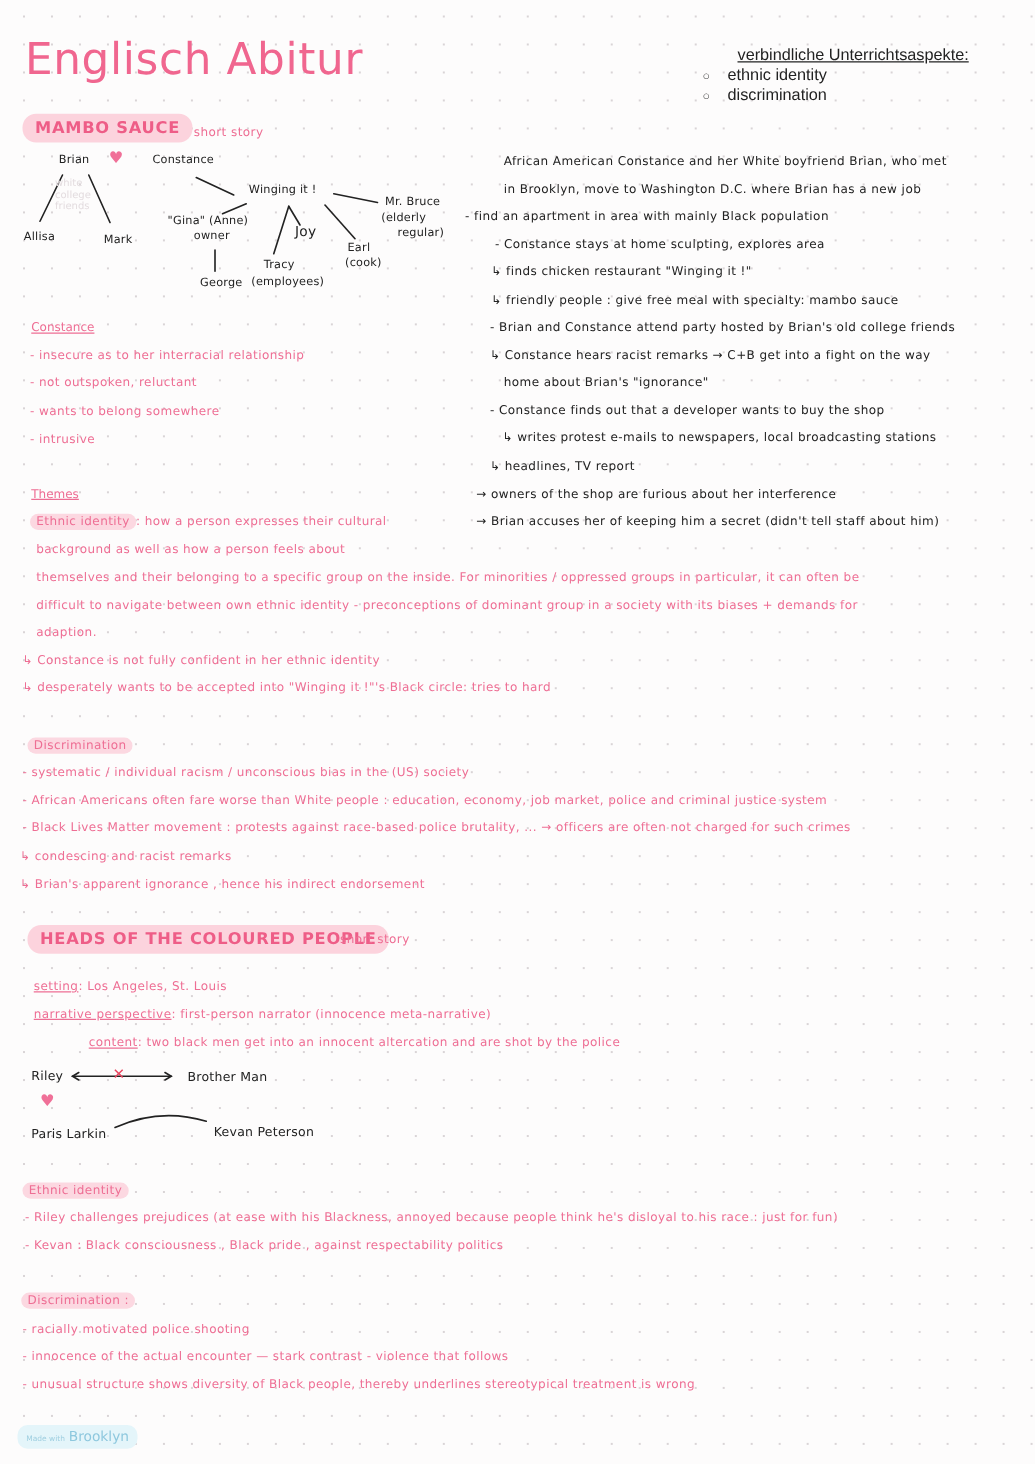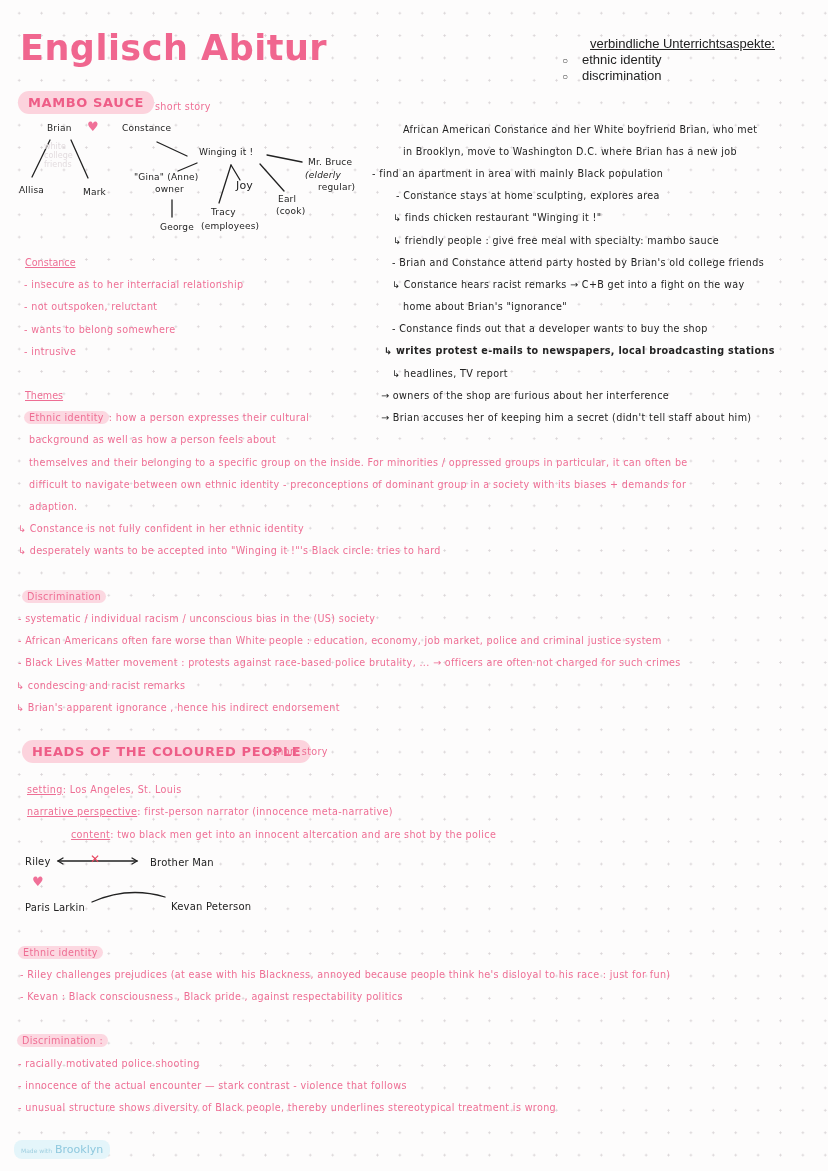--- a/index.html
+++ b/index.html
@@ -9,21 +9,21 @@
     background-color: #fdfcfc;
     background-image: radial-gradient(circle, #d9d4d6 0.9px, transparent 1.2px);
     background-size: 22.4px 22.4px;
     background-position: 8px 2px;
     font-family: "DejaVu Sans", sans-serif;
   }
   .abs { position: absolute; white-space: nowrap; }
   .title {
     left: 20px; top: 28px;
     font-family: "DejaVu Sans", sans-serif;
-    font-weight: bold; font-size: 35px; letter-spacing: 0.5px;
+    font-weight: normal; font-size: 35px; letter-spacing: 0.5px;
     color: #f0668f;
   }
   .hl-big {
     background: #fcd3dd; color: #ee5d87;
     font-weight: bold; border-radius: 11px;
     padding: 4px 10px; font-size: 13px; letter-spacing: 0.6px;
   }
   .hl-small {
     background: #fcd8e1; border-radius: 8px; padding: 1px 5px;
   }
@@ -96,34 +96,34 @@
 <div class="abs dia" style="left:199px; top:147px;">Winging it !</div>
 <div class="abs dia" style="left:134px; top:172px;">"Gina" (Anne)</div>
 <div class="abs dia" style="left:155px; top:184px;">owner</div>
 <div class="abs dia" style="left:148px; top:222px;padding-left:12px;">George</div>
 <div class="abs dia" style="left:211px; top:207px;">Tracy</div>
 <div class="abs dia" style="left:201px; top:221px;">(employees)</div>
 <div class="abs dia" style="left:236px; top:180px; font-size:11px;">Joy</div>
 <div class="abs dia" style="left:278px; top:194px;">Earl</div>
 <div class="abs dia" style="left:276px; top:206px;">(cook)</div>
 <div class="abs dia" style="left:308px; top:157px;">Mr. Bruce</div>
-<div class="abs dia" style="left:305px; top:170px;font-style:italic;">(elderly</div>
+<div class="abs dia" style="left:305px; top:170px;">(elderly</div>
 <div class="abs dia" style="left:318px; top:182px;">regular)</div>
 
 <div class="abs blk" style="left:403px; top:124px;">African American Constance and her White boyfriend Brian, who met</div>
 <div class="abs blk" style="left:403px; top:146px;">in Brooklyn, move to Washington D.C. where Brian has a new job</div>
 <div class="abs blk" style="left:372px; top:168px;text-align:right;">- find an apartment in area with mainly Black population</div>
 <div class="abs blk" style="left:396px; top:190px;">- Constance stays at home sculpting, explores area</div>
 <div class="abs blk" style="left:393px; top:212px;">↳ finds chicken restaurant "Winging it !"</div>
 <div class="abs blk" style="left:393px; top:235px;">↳ friendly people : give free meal with specialty: mambo sauce</div>
 <div class="abs blk" style="left:392px; top:257px;">- Brian and Constance attend party hosted by Brian's old college friends</div>
 <div class="abs blk" style="left:392px; top:279px;">↳ Constance hears racist remarks → C+B get into a fight on the way</div>
 <div class="abs blk" style="left:403px; top:301px;">home about Brian's "ignorance"</div>
 <div class="abs blk" style="left:392px; top:323px;">- Constance finds out that a developer wants to buy the shop</div>
-<div class="abs blk" style="left:384px; top:345px;font-weight:bold;">↳ writes protest e-mails to newspapers, local broadcasting stations</div>
+<div class="abs blk" style="left:402px; top:345px;">↳ writes protest e-mails to newspapers, local broadcasting stations</div>
 <div class="abs blk" style="left:392px; top:368px;">↳ headlines, TV report</div>
 <div class="abs blk" style="left:381px; top:390px;">→ owners of the shop are furious about her interference</div>
 <div class="abs blk" style="left:381px; top:412px;">→ Brian accuses her of keeping him a secret (didn't tell staff about him)</div>
 
 <div class="abs pink-sub" style="left:25px; top:257px;">Constance</div>
 <div class="abs pink" style="left:24px; top:279px;">- insecure as to her interracial relationship</div>
 <div class="abs pink" style="left:24px; top:301px;">- not outspoken, reluctant</div>
 <div class="abs pink" style="left:24px; top:324px;">- wants to belong somewhere</div>
 <div class="abs pink" style="left:24px; top:346px;">- intrusive</div>
 

